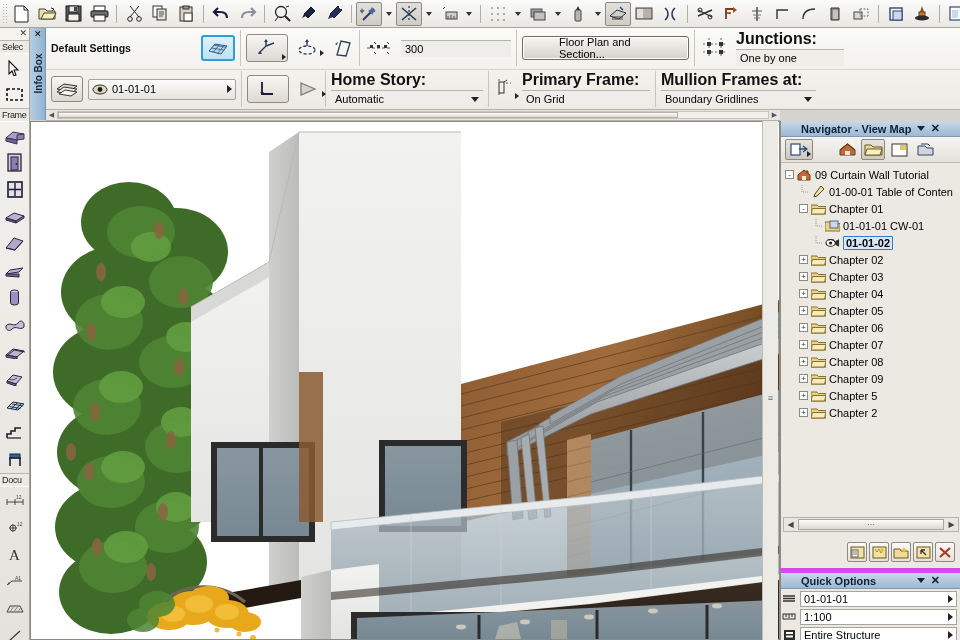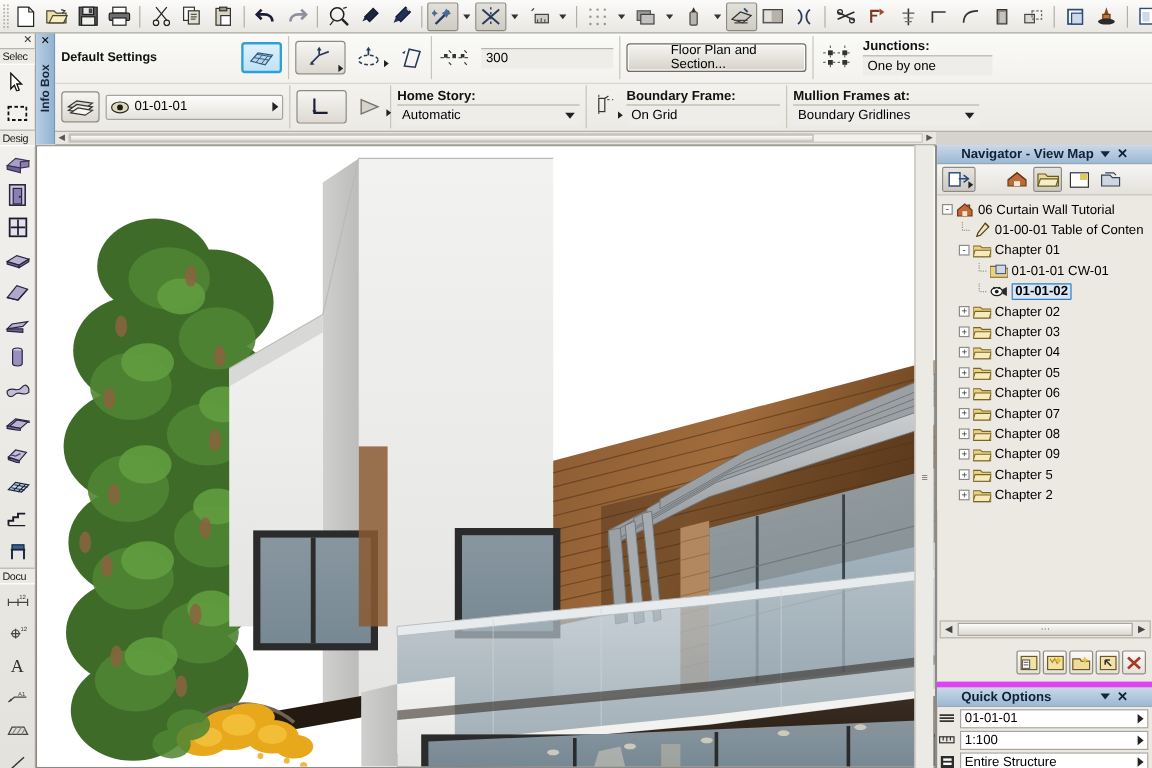--- a/index.html
+++ b/index.html
@@ -66,21 +66,21 @@
     background: linear-gradient(#fafaf8,#eceae4);
     border-bottom: 1px solid #b4b0a8;
     display: flex; flex-direction: column;
   }
   .ib-row { height: 41px; display: flex; align-items: center; }
   .ib-row + .ib-row { border-top: 1px solid #d8d5ce; }
   .ib-cell { display: flex; align-items: center; height: 100%; padding: 0 5px; }
   .ib-sep { width: 1px; height: 36px; background: #c9c5bd; flex: 0 0 auto; }
   .ib-label { font-size: 10.5px; font-weight: bold; color: #111; }
   .ib-fieldstack { display: flex; flex-direction: column; justify-content: center; height: 100%; }
-  .ib-caption { font-size: 11px; font-weight: bold; color: #111; padding-bottom: 1px; }
+  .ib-caption { font-size: 16px; font-weight: bold; color: #111; padding-bottom: 1px; }
   .ib-field {
     background: #efedea; border-top: 1px solid #b9b5ad;
     font-size: 11px; padding: 2px 4px; min-width: 60px;
     display: flex; align-items: center; justify-content: space-between;
   }
   .ib-btnframe {
     border: 1px solid #8d8a84; border-radius: 3px;
     background: linear-gradient(#f7f6f3,#ddd9d1); height: 30px;
     display: flex; align-items: center; justify-content: center; padding: 0 6px;
   }
@@ -475,21 +475,21 @@
       <svg width="13" height="16" viewBox="0 0 13 16">
           <path d="M1 1l9 9H6l2 5-2 1-2-5-3 3z" fill="#ffffff" stroke="#111" stroke-width="1.1"></path>
         </svg>
     </div>
     <div class="tbx-item">
       <svg width="17" height="13" viewBox="0 0 17 13">
           <rect x="1" y="1" width="15" height="11" fill="none" stroke="#111" stroke-width="1.6" stroke-dasharray="3 2"></rect>
         </svg>
     </div>
 
-    <div class="tbx-group">Desig</div>
+    <div class="tbx-group">Frame</div>
     <div class="tbx-item">
       <svg width="22" height="18" viewBox="0 0 22 18">
           <path d="M2 11l7-6 11 2-7 6z" fill="#a89ec8" stroke="#3a3250"></path>
           <path d="M13 13V8l7-1v5z" fill="#8a7fb0" stroke="#3a3250"></path>
           <path d="M2 11v3l11 3v-4z" fill="#6e6494" stroke="#3a3250"></path>
         </svg>
     </div>
     <div class="tbx-item">
       <svg width="15" height="19" viewBox="0 0 15 19">
           <rect x="1" y="1" width="13" height="17" fill="#cfcadf" stroke="#2a2440" stroke-width="1.3"></rect>
@@ -664,21 +664,21 @@
               </g>
               <path d="M9 5l2 2M22 5l2 2M9 15l2 2M22 15l2 2" stroke="#333"></path>
             </svg>
         </div>
         <div class="ib-field" style="width:110px;">
           <span>300</span>
         </div>
       </div>
       <div class="ib-sep"></div>
       <div class="ib-cell">
-        <div class="ib-pushbtn" style="width:150px;padding-left:36px;">
+        <div class="ib-pushbtn" style="width:167px;padding-left:36px;">
           <span>Floor Plan and Section...</span>
         </div>
       </div>
       <div class="ib-sep"></div>
       <div class="ib-cell" style="gap:6px;">
         <div>
           <svg width="30" height="24" viewBox="0 0 30 24">
               <path d="M3 8h24M3 16h24M9 2v20M21 2v20" stroke="#666" stroke-dasharray="2 2"></path>
               <g fill="#333">
                 <rect x="7" y="6" width="4" height="4"></rect>
@@ -744,21 +744,21 @@
       <div class="ib-cell" style="gap:8px;">
         <div style="position:relative;display:flex;align-items:center;">
           <svg width="20" height="24" viewBox="0 0 20 24">
               <rect x="5" y="5" width="5" height="11" fill="none" stroke="#333"></rect>
               <path d="M5 2v3M5 16v4M12 6h5" stroke="#555" stroke-dasharray="2 2"></path>
               <path d="M10 5l3-2" stroke="#333"></path>
             </svg>
           <div class="rtcarat" style="position:absolute;right:-5px;bottom:2px;border-left-width:4px;border-top-width:3px;border-bottom-width:3px;"></div>
         </div>
         <div class="ib-fieldstack" style="width:128px;">
-          <span class="ib-caption">Boundary Frame:</span>
+          <span class="ib-caption">Primary Frame:</span>
           <div class="ib-field">
             <span>On Grid</span>
           </div>
         </div>
       </div>
       <div class="ib-sep"></div>
       <div class="ib-cell">
         <div class="ib-fieldstack" style="width:155px;">
           <span class="ib-caption">Mullion Frames at:</span>
           <div class="ib-field">
@@ -1069,21 +1069,21 @@
         <div class="trow">
           <span class="tindent" style="width: 4px;"></span>
           <span class="texp">-</span>
           <span class="ticon">
             <svg width="15" height="13" viewBox="0 0 15 13">
               <path d="M1 7L7 2l6 5v5H1z" fill="#c06a3a" stroke="#6a3a18"></path>
               <rect x="5" y="8" width="4" height="4" fill="#f0e6d8"></rect>
               <path d="M9 3h2v3" fill="#a85a2a" stroke="#6a3a18"></path>
             </svg>
           </span>
-          <span class="tlabel">06 Curtain Wall Tutorial</span>
+          <span class="tlabel">09 Curtain Wall Tutorial</span>
         </div>
         <div class="trow">
           <span class="tindent" style="width: 18px;"></span>
           <span class="tspacer">
             <svg width="12" height="14" viewBox="0 0 12 14">
               <path d="M3 0v7h7" fill="none" stroke="#9a968e" stroke-dasharray="1 1"></path>
             </svg>
           </span>
           <span class="ticon">
             <svg width="13" height="13" viewBox="0 0 13 13">

